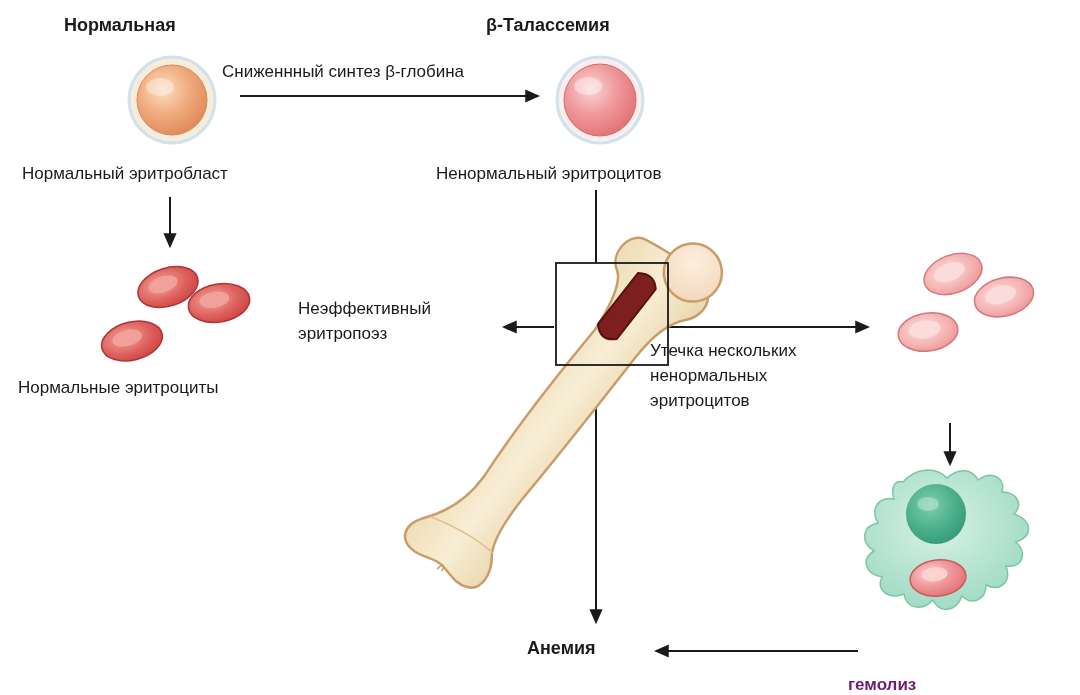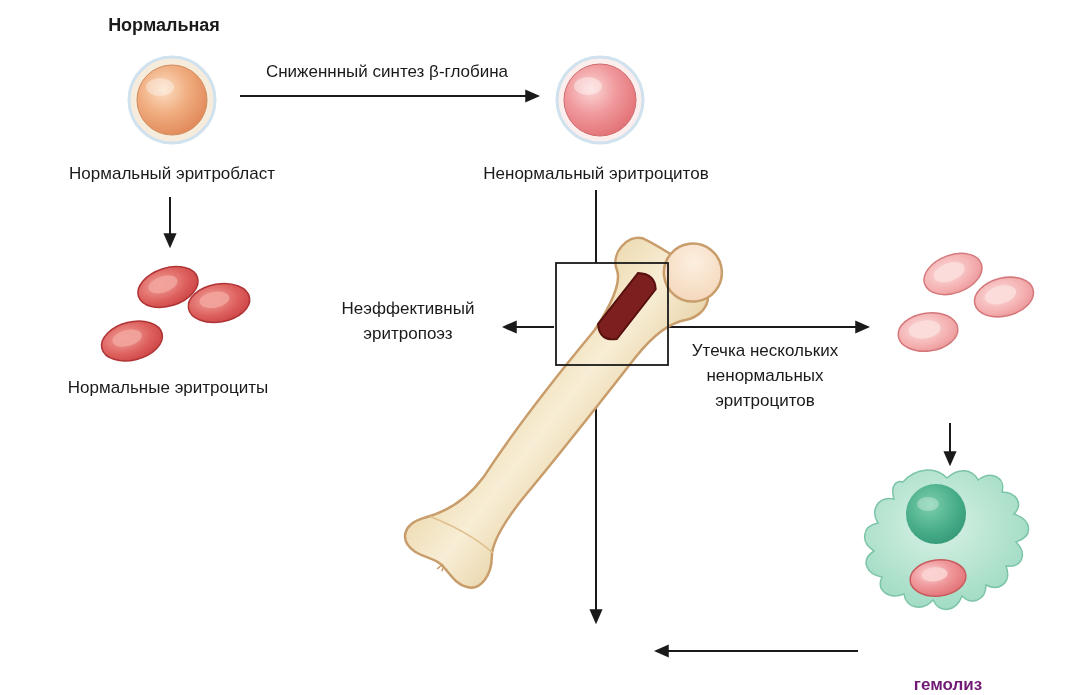--- a/index.html
+++ b/index.html
@@ -5,21 +5,21 @@
   * { margin:0; padding:0; box-sizing:border-box; }
   html,body { background:#ffffff; }
   body { font-family:"Liberation Sans","DejaVu Sans",sans-serif; }
   .canvas { position:relative; width:1080px; height:695px; background:#ffffff; overflow:hidden; }
   .gfx { position:absolute; left:0; top:0; }
   .lbl {
     position:absolute;
     color:#1a1a1a;
     font-size:17px;
     line-height:25px;
-    text-align:center;
+    text-align:left;
     white-space:pre-line;
   }
   .bold { font-weight:bold; font-size:18px; }
   .orange { color:#701a75; font-weight:bold;margin-top:12px; }
 </style>
 </head>
 <body>
 
 <div class="canvas">
 
@@ -156,24 +156,26 @@
       <circle cx="936" cy="514" r="30" fill="url(#gNuc)"></circle>
       <ellipse cx="928" cy="504" rx="11" ry="7" fill="#ffffff" opacity="0.3"></ellipse>
       <g transform="translate(938,578) rotate(-6)">
         <ellipse rx="28" ry="18" fill="url(#gAbnCell)" stroke="#c75c5f" stroke-width="1.5"></ellipse>
         <ellipse cx="-3" cy="-4" rx="13" ry="7" fill="#fbd3d2" opacity="0.9"></ellipse>
       </g>
     </g>
   </svg>
 
   <div class="lbl bold" style="left:64px;  top:13px;  width:200px">Нормальная</div>
+  <div class="lbl bold" style="left:486px; top:13px;  width:220px">β-Талассемия</div>
   <div class="lbl" style="left:22px;  top:161px; width:300px">Нормальный эритробласт</div>
   <div class="lbl" style="left:222px; top:59px;  width:330px">Сниженнный синтез β-глобина</div>
   <div class="lbl" style="left:436px; top:161px; width:320px">Ненормальный эритроцитов</div>
   <div class="lbl" style="left:18px;  top:375px; width:300px">Нормальные эритроциты</div>
   <div class="lbl" style="left:298px; top:296px; width:220px">Неэффективный
 эритропоэз</div>
   <div class="lbl" style="left:650px; top:338px; width:230px">Утечка нескольких
 ненормальных
 эритроцитов</div>
+  <div class="lbl bold" style="left:527px; top:636px; width:140px">Анемия</div>
   <div class="lbl orange" style="left:848px; top:660px; width:200px">гемолиз</div>
 
 </div>
 
 </body></html>

